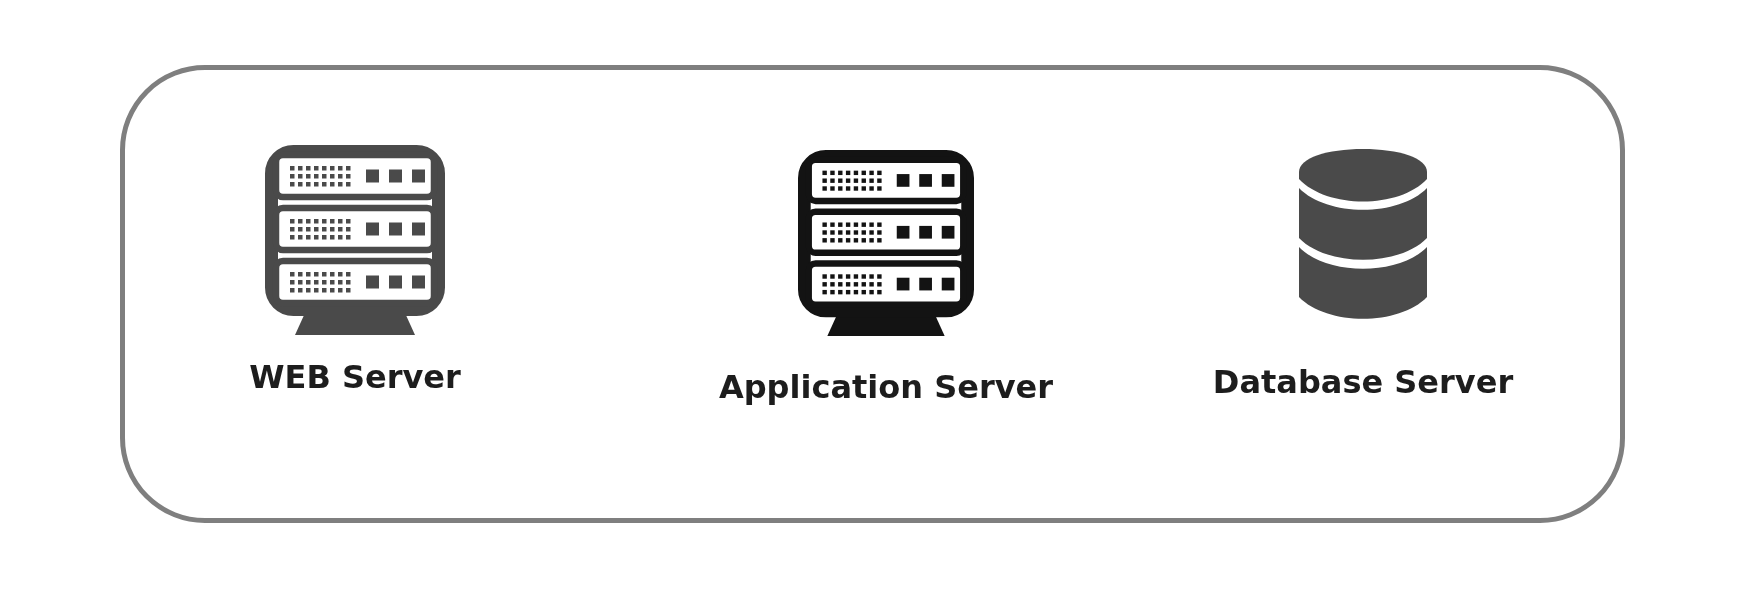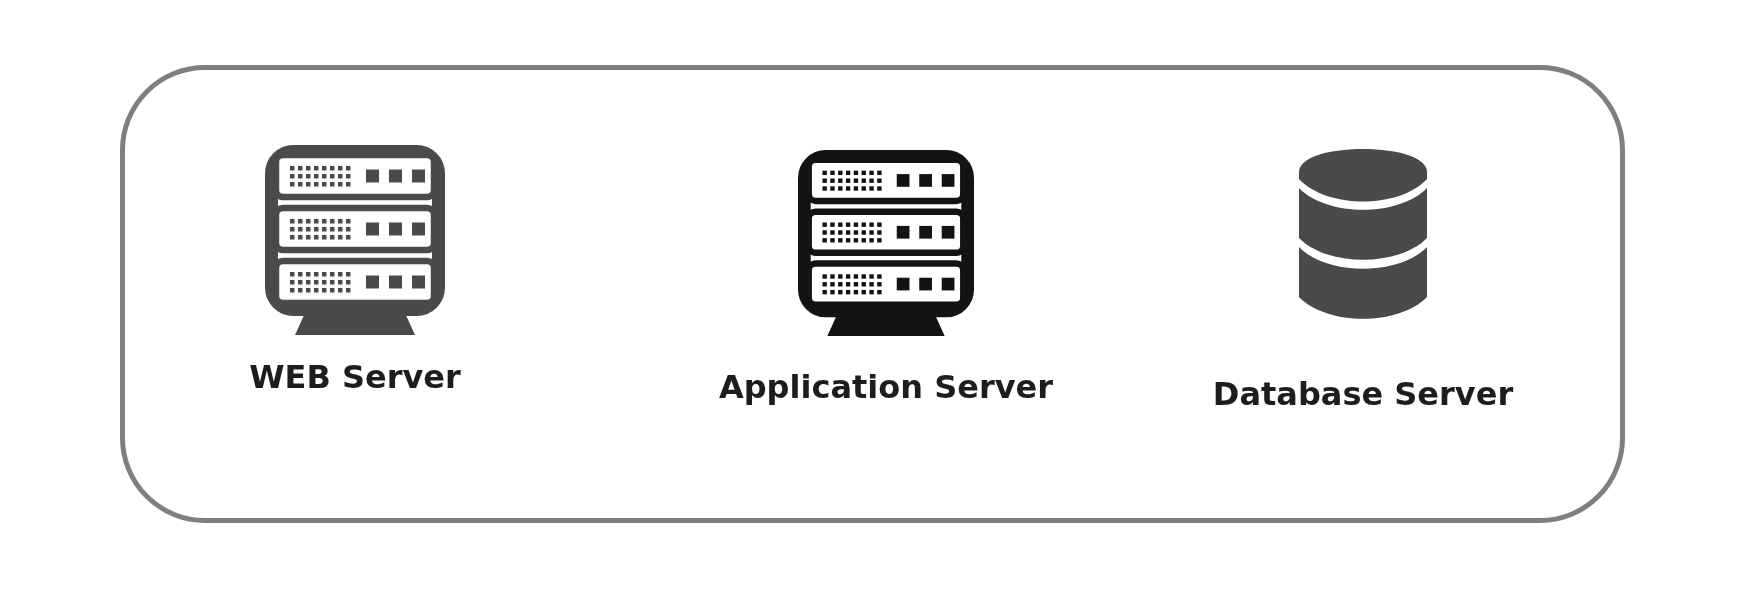--- a/index.html
+++ b/index.html
@@ -32,21 +32,21 @@
   .node .icon{display:block;}
   .node .label{
     font-weight:700;
     font-size:32px;
     line-height:34px;
     white-space:nowrap;
     letter-spacing:0;
   }
   .node-web .label{margin-top:24px;}
   .node-app .label{margin-top:33px;}
-  .node-db  .label{margin-top:56px;}
+  .node-db  .label{margin-top:44px;}
   .defs-holder{position:absolute;width:0;height:0;overflow:hidden;}
 </style>
 </head>
 <body>
 
 <div class="stage">
 
   <svg class="defs-holder" aria-hidden="true">
     <defs>
       <g id="srv-unit">

